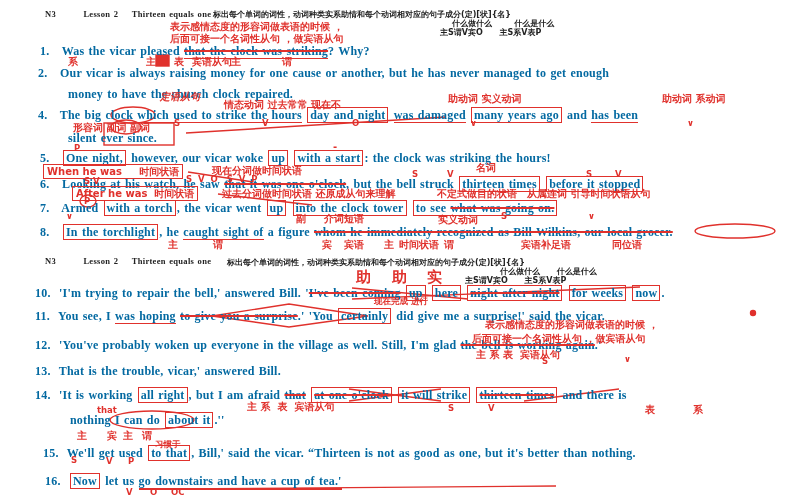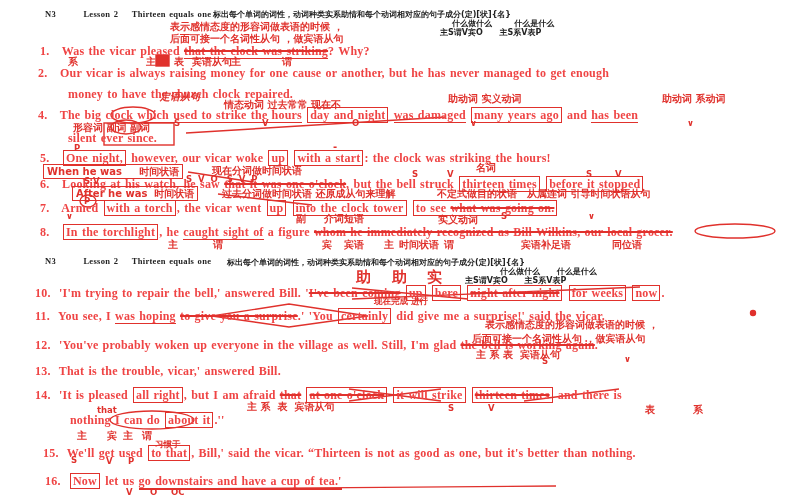--- a/index.html
+++ b/index.html
@@ -1,19 +1,19 @@
 <!DOCTYPE html>
 <html style="--red: #e0312c;"><head>
 <meta charset="utf-8">
 <style>
   html,body{margin:0;padding:0;background:#fff;}
   #stage{position:relative;width:800px;height:500px;background:#fff;overflow:hidden;
          font-family:"Liberation Serif","DejaVu Serif",serif;}
   .line{position:absolute;white-space:pre;font:bold 12px "Liberation Serif","DejaVu Serif",serif;
-        color:#ef4444;letter-spacing:.2px;word-spacing:1px;line-height:14px;}
+        color:#0369a1;letter-spacing:.2px;word-spacing:1px;line-height:14px;}
   .line.hdr{font:bold 8.5px "Liberation Serif","DejaVu Serif",serif;letter-spacing:.3px;color:#222;}
   .line .bx,.line .bxL,.line .bxR{border:1.6px solid var(--red);padding:0 2px;margin:0 1px;}
   .line .bxL{border-right:none;margin-right:0;padding-right:0;text-align:right;}
   .line .bxR{border-left:none;margin-left:0;padding-left:0;}
   .st{text-decoration:line-through;text-decoration-color:var(--red);text-decoration-thickness:1.5px;}
   .ru{border-bottom:1.6px solid var(--red);}
   .ru2{border-bottom:2px solid var(--red);text-align:center;}
   .ann{position:absolute;font:bold 10px "DejaVu Sans","Liberation Sans",sans-serif;
        color:var(--red);white-space:pre;line-height:11px;}
   .ann.sm{font-size:8.5px;line-height:9px;}
@@ -54,21 +54,21 @@
     <div class="line" style="left: 68px; top: 131px;"><span>silent ever since.</span></div>
     <div class="line" style="left: 40px; top: 151px;"><span>5.   </span><span class="bx">One night,</span><span> however, our vicar woke </span><span class="bx">up</span><span> </span><span class="bx">with a start</span><span>: the clock was striking the hours!</span></div>
     <div class="line" style="left: 40px; top: 177px;"><span>6.   </span><span>Looking at his watch, he saw </span><span class="st">that it was one o'clock</span><span>, but the bell struck </span><span class="bx">thirteen times</span><span> </span><span class="bx">before it stopped</span></div>
     <div class="line" style="left: 40px; top: 201px;"><span>7.   </span><span>Armed </span><span class="bx">with a torch</span><span>, the vicar went </span><span class="bx">up</span><span> </span><span class="bx">into the clock tower</span><span> </span><span class="bxL">to see </span><span class="bxR st">what was going on.</span></div>
     <div class="line" style="left: 40px; top: 225px;"><span>8.   </span><span class="bx">In the torchlight</span><span>, he </span><span class="ru">caught sight of</span><span> a figure </span><span class="st">whom he immediately recognized as Bill Wilkins, our local grocer.</span></div>
     <div class="line hdr" style="left: 45px; top: 256px;"><span>N3        Lesson 2    Thirteen equals one</span></div>
     <div class="line" style="left: 35px; top: 286px;"><span>10.  </span><span>'I'm trying to repair the bell,' answered Bill. '</span><span class="st">I've been coming</span><span> </span><span class="bx">up</span><span> </span><span class="bx">here</span><span> </span><span class="bx st">night after night</span><span> </span><span class="bx">for weeks</span><span> </span><span class="bx">now</span><span>.</span></div>
     <div class="line" style="left: 35px; top: 309px;"><span>11.  </span><span>You see, I </span><span class="ru">was hoping</span><span> </span><span class="st">to give you a surprise</span><span>.' 'You </span><span class="bx">certainly</span><span> did give me a surprise!' said the vicar.</span></div>
     <div class="line" style="left: 35px; top: 338px;"><span>12.  </span><span>'You've probably woken up everyone in the village as well. Still, I'm glad </span><span class="st">the bell is working again</span><span>.'</span></div>
     <div class="line" style="left: 35px; top: 364px;"><span>13.  That is the trouble, vicar,' answered Bill.</span></div>
-    <div class="line" style="left: 35px; top: 388px;"><span>14.  </span><span>'It is pleased </span><span class="bx">all right</span><span>, but I am afraid </span><span class="st">that</span><span> </span><span class="bx st">at one o'clock</span><span> </span><span class="bx">it will strike</span><span> </span><span class="bx st">thirteen times</span><span> and there is</span></div>
+    <div class="line" style="left: 35px; top: 388px;"><span>14.  </span><span>'It is working </span><span class="bx">all right</span><span>, but I am afraid </span><span class="st">that</span><span> </span><span class="bx st">at one o'clock</span><span> </span><span class="bx">it will strike</span><span> </span><span class="bx st">thirteen times</span><span> and there is</span></div>
     <div class="line" style="left: 70px; top: 413px;"><span>nothing </span><span>I can do </span><span class="bx">about it</span><span>.''</span></div>
     <div class="line" style="left: 43px; top: 446px;"><span>15.  </span><span>We'll get used </span><span class="bx">to that</span><span>, Bill,' said the vicar. “Thirteen is not as good as one, but it's better than nothing.</span></div>
     <div class="line" style="left: 45px; top: 474px;"><span>16.  </span><span class="bx">Now</span><span> let us </span><span class="ru2">go downstairs and have a cup of tea.'</span></div>
     <span class="ann blk" style="left: 213px; top: 9px;">标出每个单词的词性，动词种类实系助情和每个动词相对应的句子成分(定)[状]{名}</span>
     <span class="ann blk" style="left: 452px; top: 18px;">什么做什么        什么是什么</span>
     <span class="ann blk" style="left: 440px; top: 27px;">主S谓V宾O      主S系V表P</span>
     <span class="ann" style="left: 170px; top: 21px;">表示感情态度的形容词做表语的时候 ，</span>
     <span class="ann" style="left: 170px; top: 33px;">后面可接一个名词性从句 ，做宾语从句</span>
     <span class="ann" style="left: 68px; top: 56px;">系</span>
     <span class="ann" style="left: 146px; top: 56px;">主</span>

